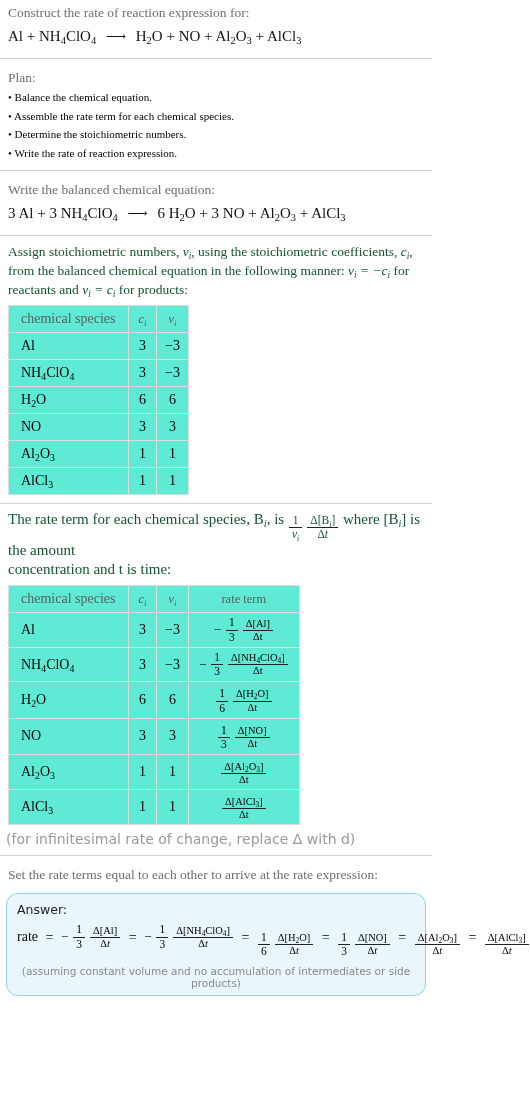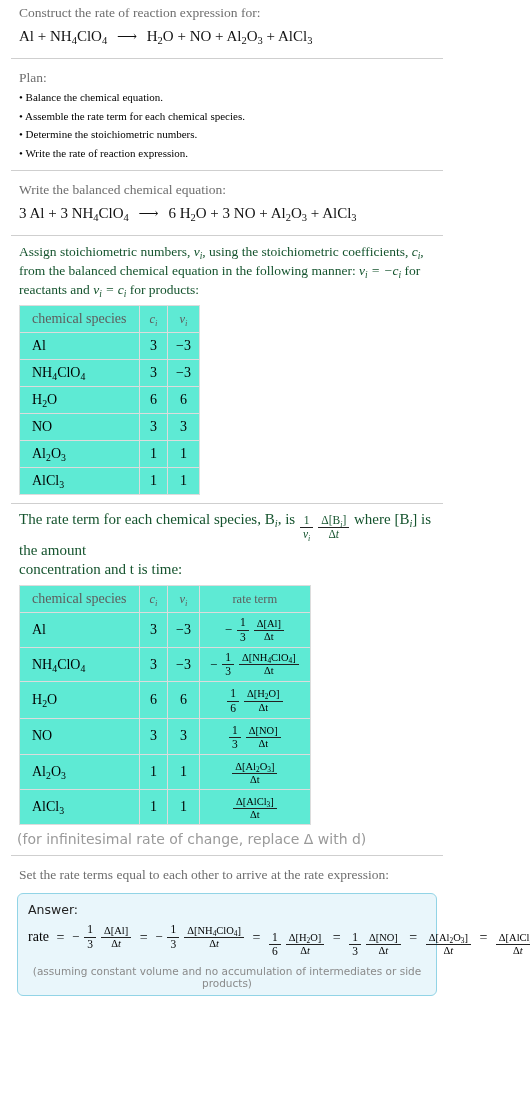--- a/index.html
+++ b/index.html
@@ -6,21 +6,21 @@
   html, body {
     margin: 0; padding: 0;
     width: 530px;
     background: #ffffff;
   }
   body {
     font-family: "Liberation Serif", "DejaVu Serif", serif;
     color: #000000;
     font-size: 13px;
   }
-  .page { width: 432px; min-height: 1112px; position: relative; margin-left: 11px; }
+  .page { width: 432px; min-height: 1112px; position: relative; }
 
   .section { padding: 0 4px; }
   .heading {
     color: #6e6e6e;
     font-size: 13.5px;
     line-height: 17px;
     padding: 4px 0 2px 4px;
   }
   .body-text {
     color: #14532d;
@@ -85,21 +85,21 @@
   .frac .num { display: block; padding: 0 3px; }
   .frac .den { display: block; border-top: 1px solid #222; padding: 0 3px; }
   .frac.small { font-size: 10.5px; }
   .sign { display: inline-block; vertical-align: middle; font-size: 13px; padding-right: 1px;}
   .ratebox { display: inline-flex; align-items: center; gap: 3px; justify-content: center; }
 
   
   .answer-box {
     margin: 8px 2px 10px 2px;
     border: 1px solid #92d4e6;
-    border-radius: 6px;
+    border-radius: 12px;
     background: #e9f6fb;
     padding: 8px 10px 6px 10px;
   }
   .answer-label {
     font-family: "DejaVu Sans", "Liberation Sans", sans-serif;
     font-size: 12.5px;
     color: #222;
     padding-bottom: 4px;
   }
   .answer-eq {

